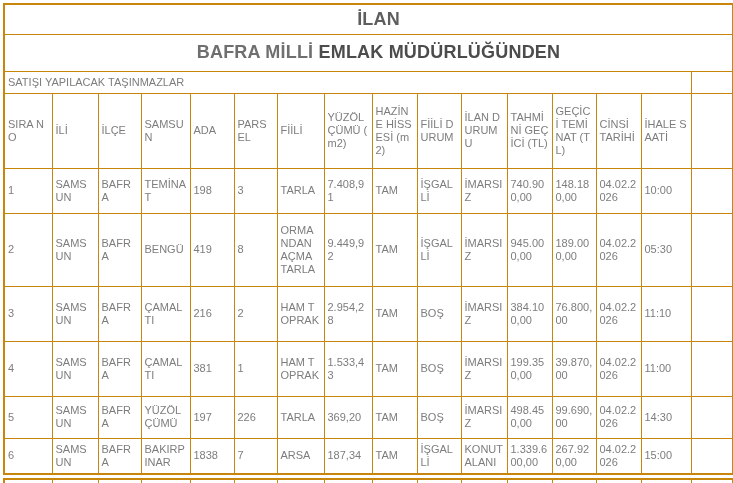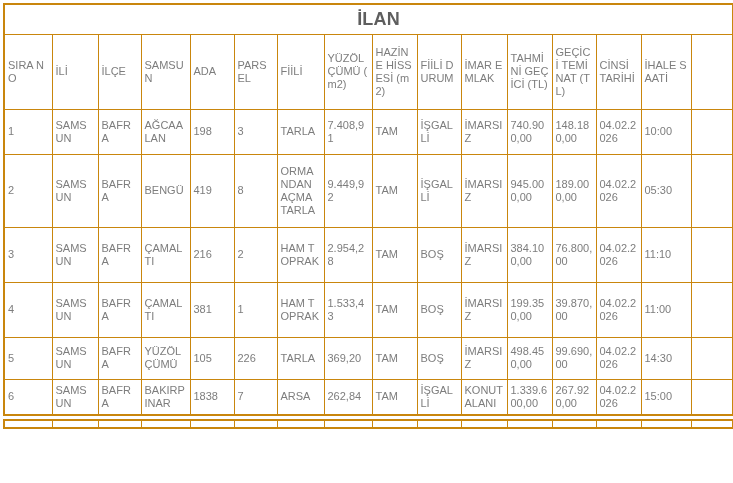--- a/index.html
+++ b/index.html
@@ -59,45 +59,52 @@
       <col style="width:45px">
     <col style="width:44px">
       <col style="width:45px">
       <col style="width:50px">
     <col style="width:42px">
   </colgroup>
   <tbody>
     <tr class="row-title">
       <td colspan="16">İLAN</td>
     </tr>
+    <tr class="row-subtitle">
+      <td colspan="16"><span class="sub-part-1">BAFRA MİLLİ</span> <span class="sub-part-2">EMLAK MÜDÜRLÜĞÜNDEN</span></td>
+    </tr>
+    <tr class="row-section">
+      <td colspan="15">SATIŞI YAPILACAK TAŞINMAZLAR</td>
+      <td></td>
+    </tr>
     <tr class="row-colheads">
       <th>SIRA NO</th>
       <th>İLİ</th>
       <th>İLÇE</th>
       <th>SAMSUN</th>
       <th>ADA</th>
       <th>PARSEL</th>
       <th>FİİLİ</th>
       <th>YÜZÖLÇÜMÜ ( m2)</th>
       <th>HAZİNE HİSSESİ (m2)</th>
       <th>FİİLİ DURUM</th>
-      <th>İMAR EMLAK</th>
+      <th>İLAN DURUMU</th>
       <th>TAHMİNİ GEÇİCİ (TL)</th>
       <th>GEÇİCİ TEMİNAT (TL)</th>
       <th>CİNSİ TARİHİ</th>
       <th>İHALE SAATİ</th>
       <th></th>
     </tr>
   </tbody>
   <tbody id="rows">
       <tr>
         <td>1</td>
         <td>SAMSUN</td>
         <td>BAFRA</td>
-        <td>AĞCAALAN</td>
+        <td>TEMİNAT</td>
         <td>198</td>
         <td>3</td>
         <td>TARLA</td>
         <td>7.408,91</td>
         <td>TAM</td>
         <td>İŞGALLİ</td>
         <td>İMARSIZ</td>
         <td>740.900,00</td>
         <td>148.180,00</td>
         <td>04.02.2026</td>
@@ -156,42 +163,42 @@
         <td>39.870,00</td>
         <td>04.02.2026</td>
         <td>11:00</td>
         <td></td>
       </tr>
       <tr>
         <td>5</td>
         <td>SAMSUN</td>
         <td>BAFRA</td>
         <td>YÜZÖLÇÜMÜ</td>
-        <td>105</td>
+        <td>197</td>
         <td>226</td>
         <td>TARLA</td>
         <td>369,20</td>
         <td>TAM</td>
         <td>BOŞ</td>
         <td>İMARSIZ</td>
         <td>498.450,00</td>
         <td>99.690,00</td>
         <td>04.02.2026</td>
         <td>14:30</td>
         <td></td>
       </tr>
       <tr>
         <td>6</td>
         <td>SAMSUN</td>
         <td>BAFRA</td>
         <td>BAKIRPINAR</td>
         <td>1838</td>
         <td>7</td>
         <td>ARSA</td>
-        <td>262,84</td>
+        <td>187,34</td>
         <td>TAM</td>
         <td>İŞGALLİ</td>
         <td>KONUT ALANI</td>
         <td>1.339.600,00</td>
         <td>267.920,00</td>
         <td>04.02.2026</td>
         <td>15:00</td>
         <td></td>
       </tr>
     </tbody>

